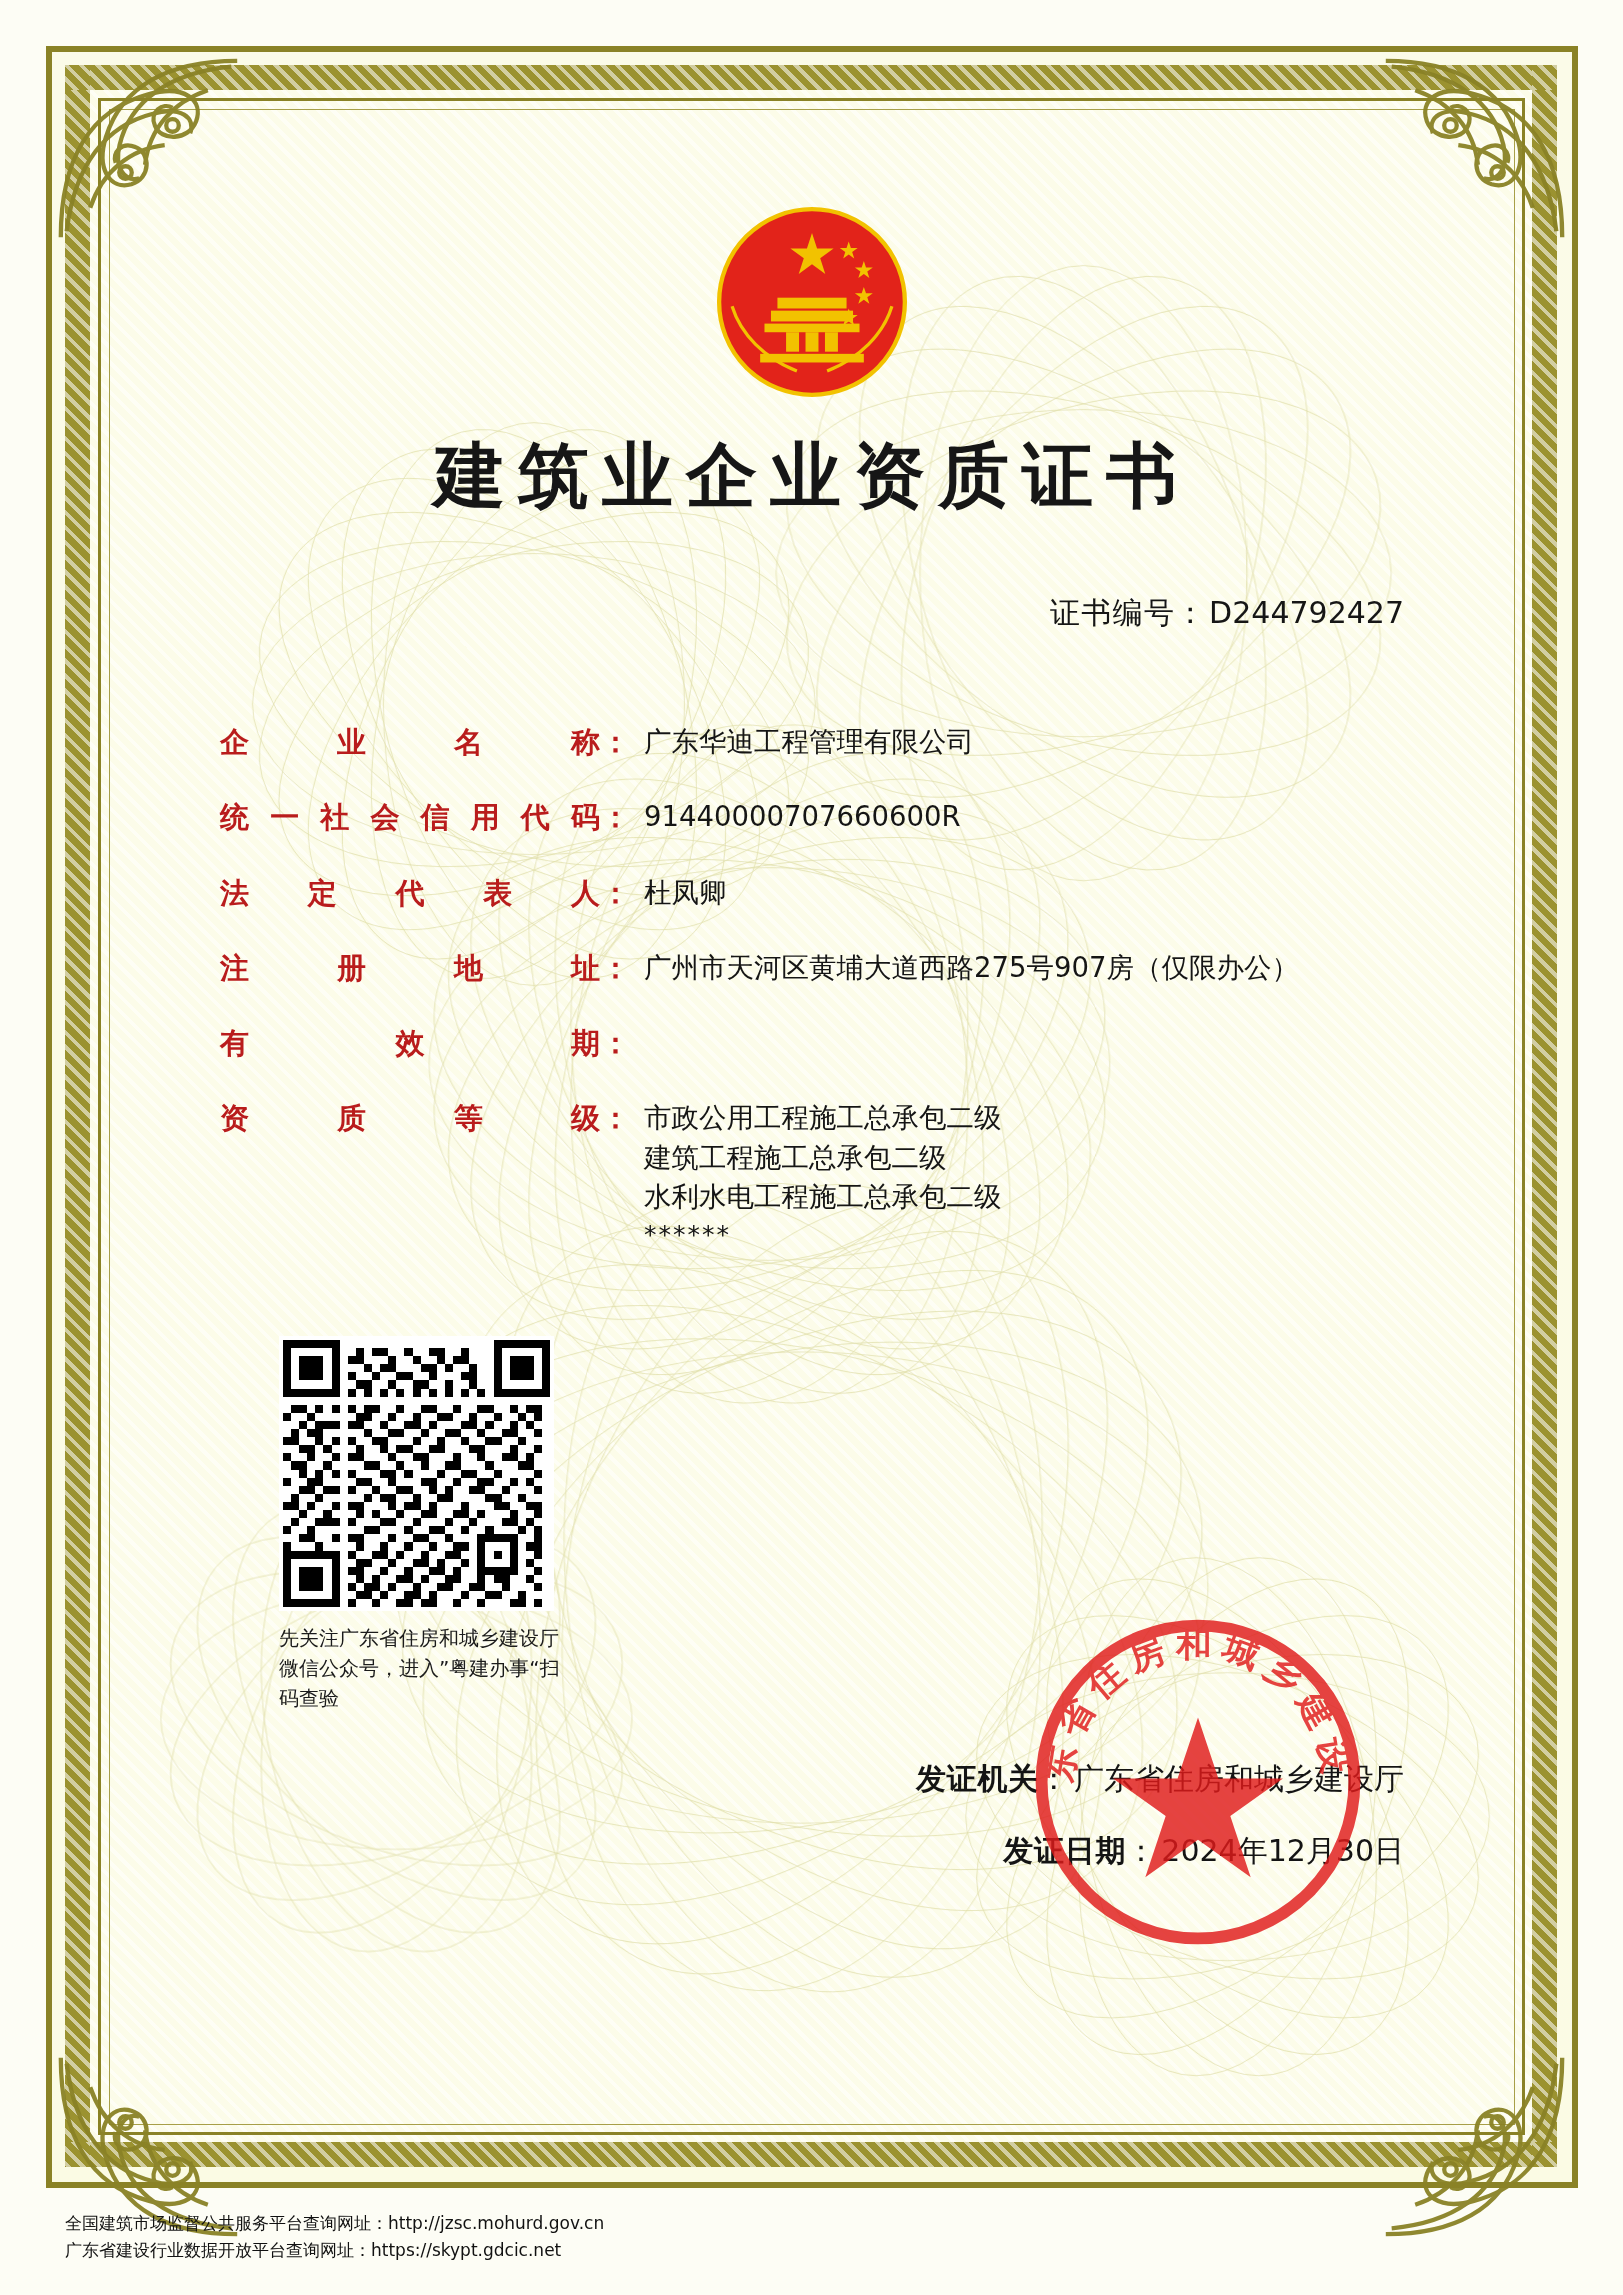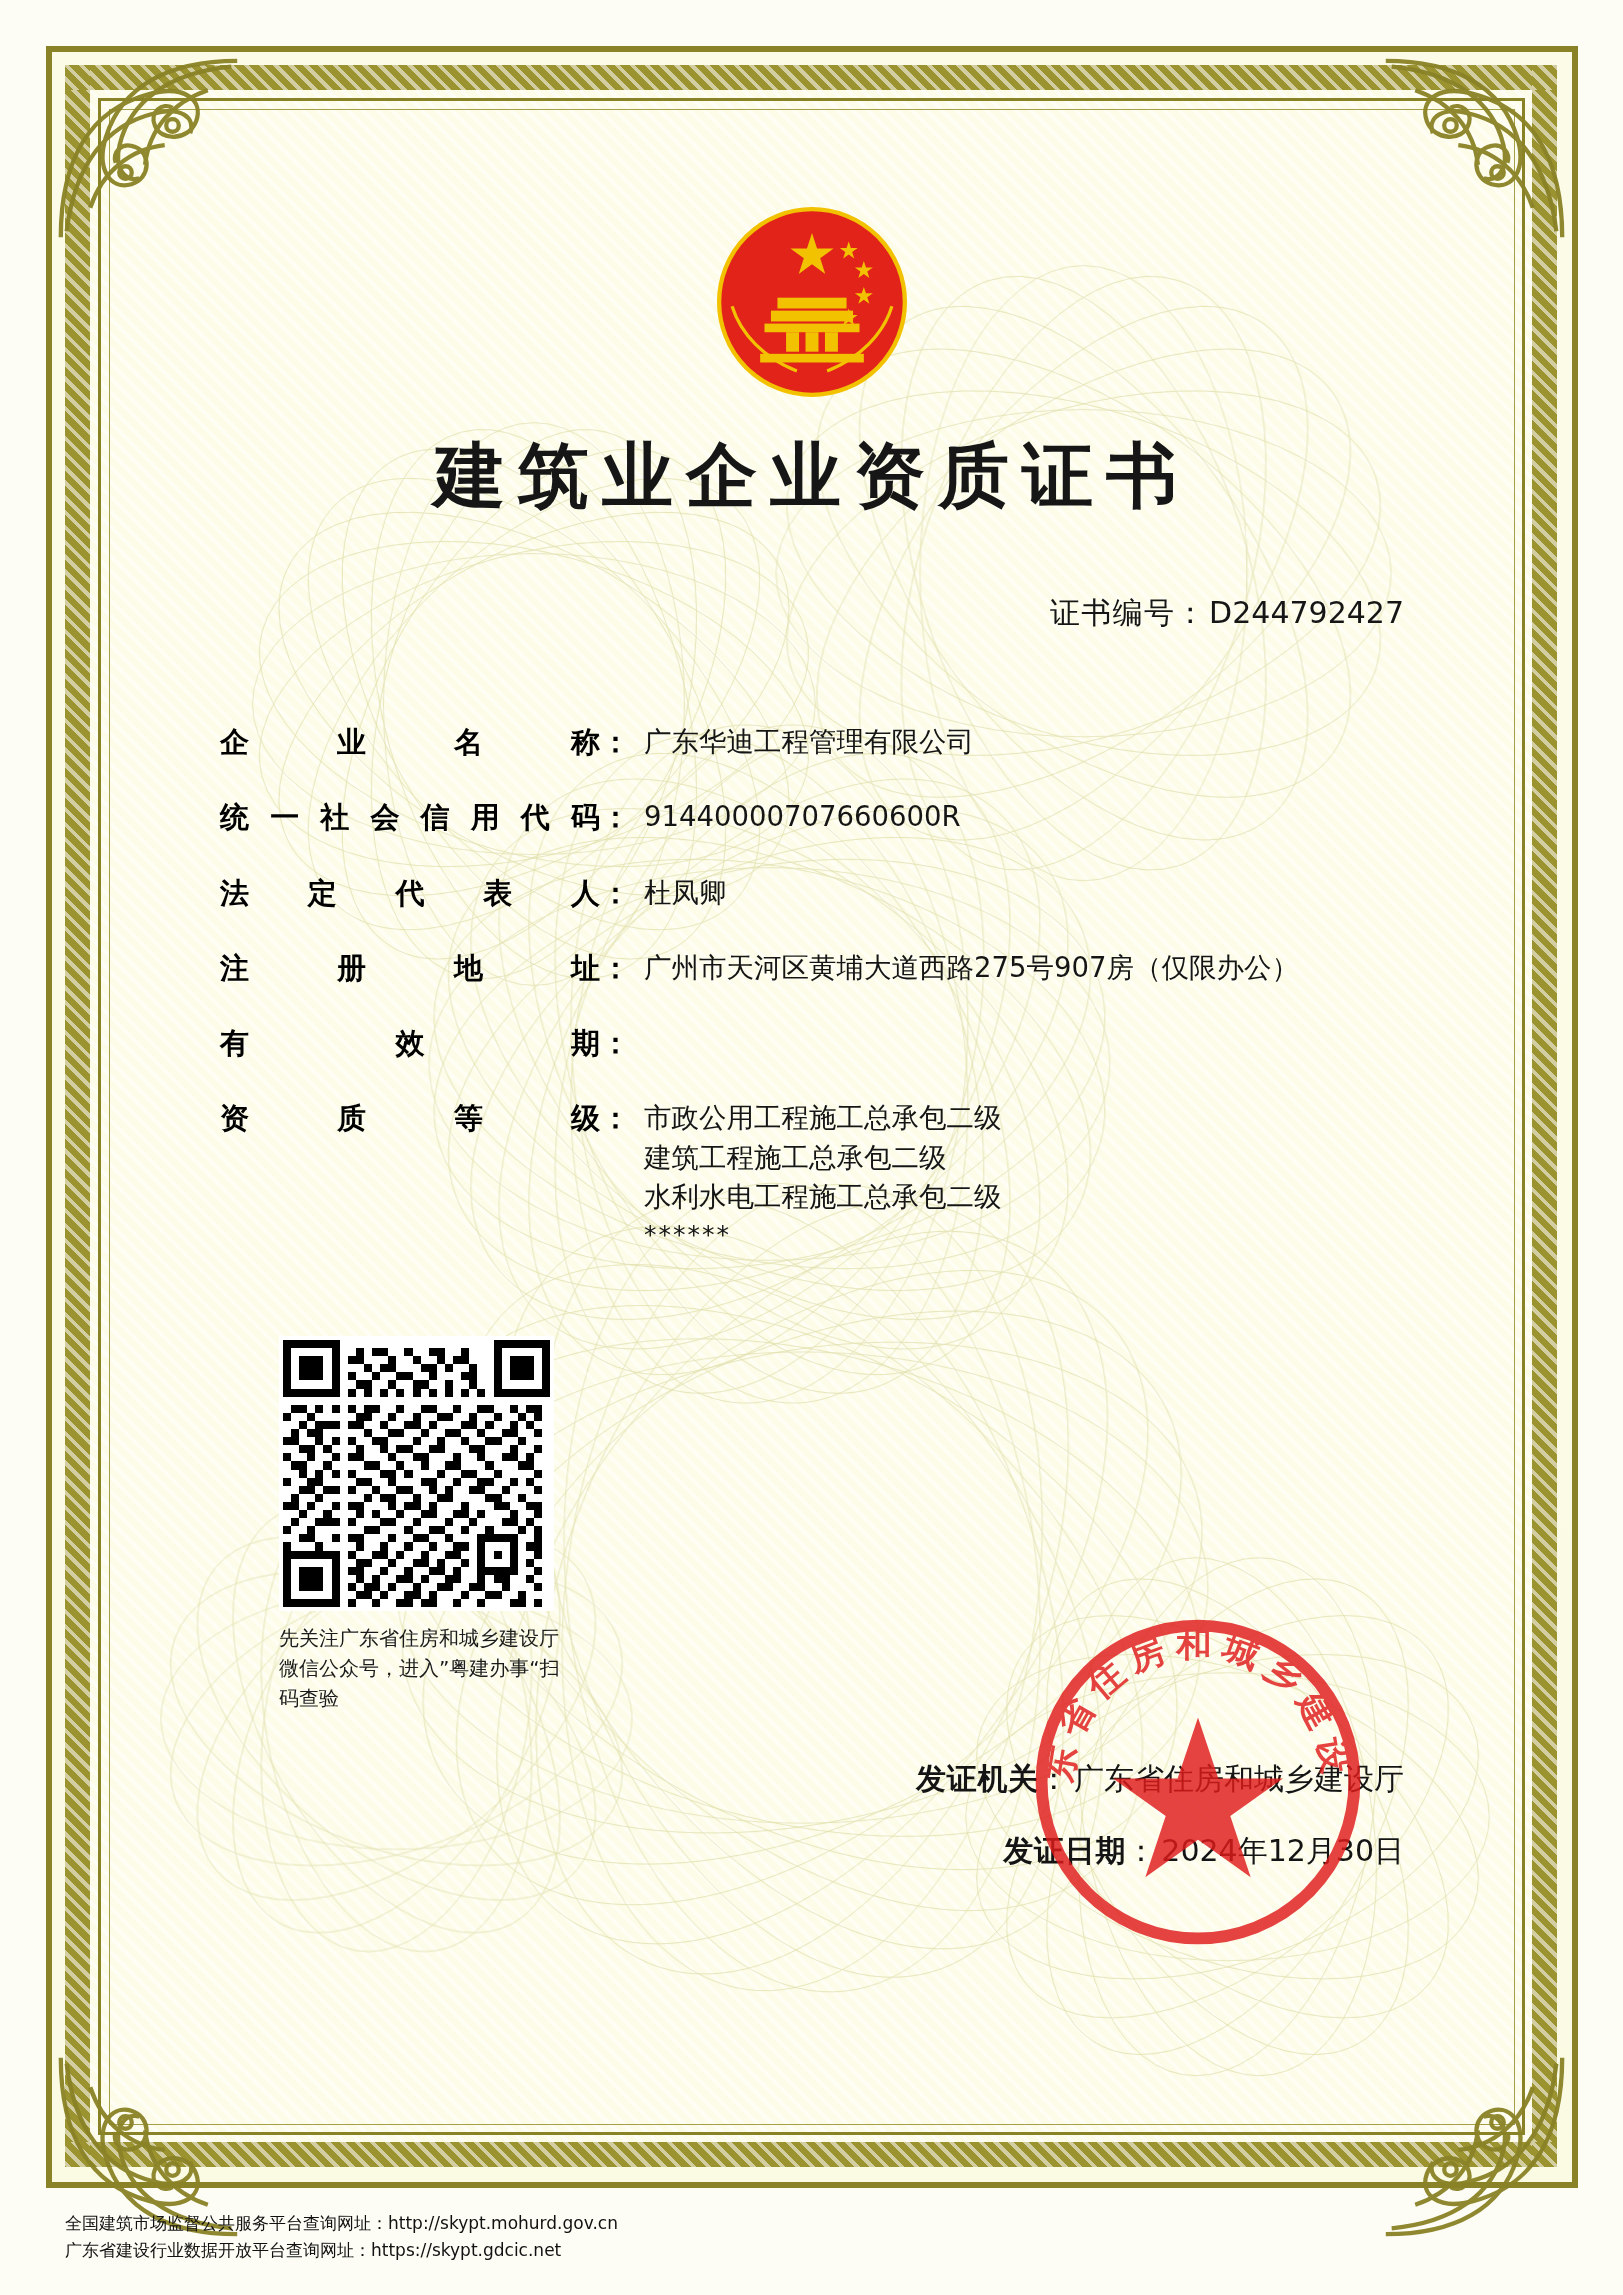--- a/index.html
+++ b/index.html
@@ -142,21 +142,21 @@
     color: #151515;
     line-height: 1.25;
   }
   .field-label {
     width: 380px;
     flex: none;
     text-align: justify;
     text-align-last: justify;
     font-size: 29px;
     font-weight: 600;
-    color: #000000;
+    color: #b91c1c;
     position: relative;
     padding-right: 0;
   }
   .field-label::after {
     content: "：";
     position: absolute;
     right: -30px;
     top: 0;
   }
   .field-value {
@@ -815,18 +815,18 @@
         <polygon fill="#e01a1a" points="100,62 112,98 150,98 119,120 131,156 100,134 69,156 81,120 50,98 88,98"></polygon>
         <text font-size="21" fill="#e01a1a" font-family="DejaVu Sans, sans-serif" font-weight="bold" letter-spacing="5">
           <textPath href="#sealArc" startOffset="50%" text-anchor="middle">广东省住房和城乡建设厅</textPath>
         </text>
       </svg>
     </div>
 
   </div>
 
   <div class="footer">
-    <div>全国建筑市场监督公共服务平台查询网址：http://skypt.mohurd.gov.cn</div>
+    <div>全国建筑市场监督公共服务平台查询网址：http://jzsc.mohurd.gov.cn</div>
     <div>广东省建设行业数据开放平台查询网址：https://skypt.gdcic.net</div>
   </div>
 
 </div>
 
 
 </body></html>

